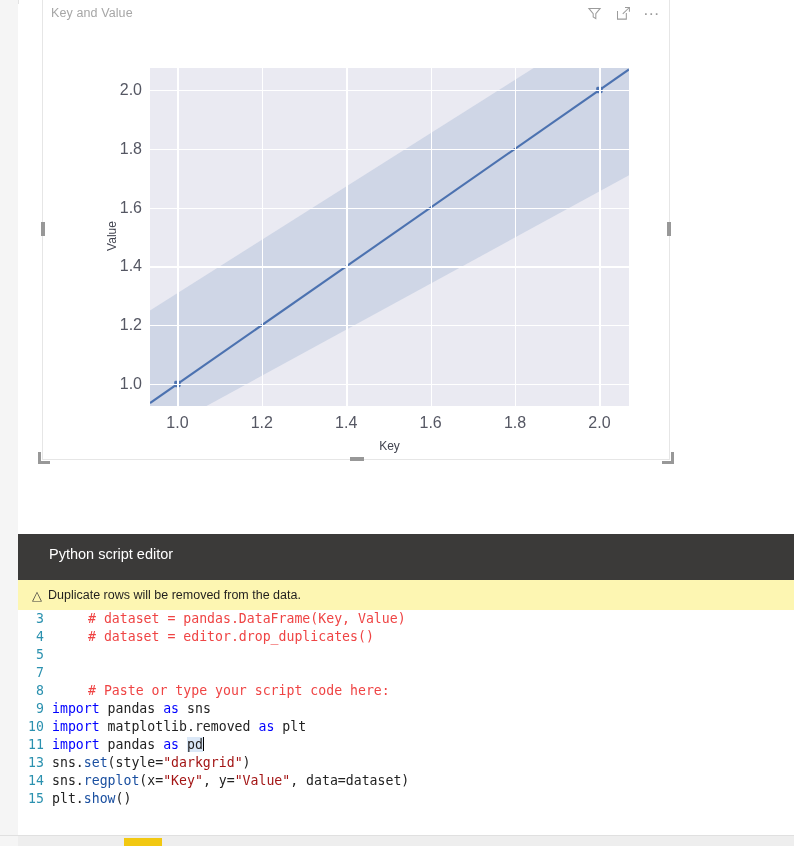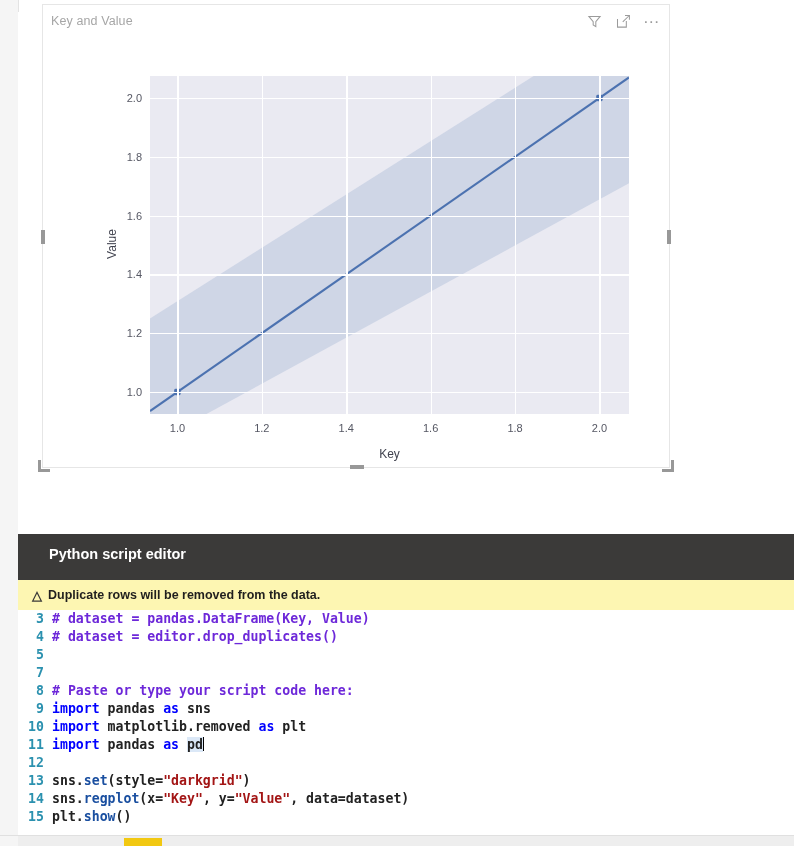--- a/index.html
+++ b/index.html
@@ -19,21 +19,21 @@
   
   .left-rail {
     position: absolute;
     left: 0; top: 0;
     width: 18px; height: 534px;
     background: #f5f5f5;
     border-right: 1px solid #e3e3e3;
   }
   .canvas-area {
     position: absolute;
-    left: 18px; top: 12px;
+    left: 18px; top: 4px;
     width: 776px; height: 534px;
     background: #ffffff;
   }
 
   
   .visual {
     position: absolute;
     left: 24px; top: -8px;
     width: 628px; height: 464px;
     background: #ffffff;
@@ -99,21 +99,21 @@
   }
   .gridline {
     position: absolute;
     background: #ffffff;
   }
   .gridline.v { width: 1.3px; top: 0; bottom: 0; }
   .gridline.h { height: 1.3px; left: 0; right: 0; }
 
   .xtick-label, .ytick-label {
     position: absolute;
-    font-size: 11px;
+    font-size: 16px;
     color: #555763;
     white-space: nowrap;
   }
   .xtick-label { transform: translateX(-50%); }
   .ytick-label { transform: translateY(-50%); text-align: right; }
 
   .axis-title {
     position: absolute;
     font-size: 12px;
     color: #41434f;
@@ -124,21 +124,20 @@
     transform: rotate(-90deg);
     transform-origin: 50% 50%;
   }
 
   
   .editor-panel {
     position: absolute;
     left: 0; top: 534px;
     width: 794px; height: 312px;
     background: #ffffff;
-    font-weight: bold;
   }
   .editor-header {
     position: absolute;
     left: 18px; top: 0;
     right: 0; height: 46px;
     background: #3b3a39;
   }
   .editor-header-gut {
     position: absolute;
     left: 0; top: 0;
@@ -203,21 +202,21 @@
     white-space: pre;
   }
   .ln {
     display: inline-block;
     width: 26px;
     text-align: right;
     color: #2b91af;
     margin-right: 8px;
     user-select: none;
   }
-  .tok-com { color: #6d28d9; }
+  .tok-com { color: #ef4444; margin-left: 36px; }
   .tok-kw  { color: #0000ff; }
   .tok-str { color: #a31515; }
   .tok-pln { color: #222222; }
   .tok-fn  { color: #1a4fa0; }
   .caret {
     display: inline-block;
     width: 1px;
     height: 14px;
     background: #000;
     vertical-align: -2px;
@@ -335,21 +334,20 @@
     <div class="code-gut"></div>
     <div class="code-area" id="code-area">
         <div class="code-line"><span class="ln">3</span><span class="tok-com"># dataset = pandas.DataFrame(Key, Value)</span></div>
         <div class="code-line"><span class="ln">4</span><span class="tok-com"># dataset = editor.drop_duplicates()</span></div>
         <div class="code-line"><span class="ln">5</span></div>
         <div class="code-line"><span class="ln">7</span></div>
         <div class="code-line"><span class="ln">8</span><span class="tok-com"># Paste or type your script code here:</span></div>
         <div class="code-line"><span class="ln">9</span><span class="tok-kw">import</span><span class="tok-pln"> pandas </span><span class="tok-kw">as</span><span class="tok-pln"> sns</span></div>
         <div class="code-line"><span class="ln">10</span><span class="tok-kw">import</span><span class="tok-pln"> matplotlib.removed </span><span class="tok-kw">as</span><span class="tok-pln"> plt</span></div>
         <div class="code-line"><span class="ln">11</span><span class="tok-kw">import</span><span class="tok-pln"> pandas </span><span class="tok-kw">as</span><span class="tok-pln"> </span><span class="tok-pln sel-word">pd</span><span class="caret"></span></div>
-        <div class="code-line"><span class="ln">12</span></div>
         <div class="code-line"><span class="ln">13</span><span class="tok-pln">sns.</span><span class="tok-fn">set</span><span class="tok-pln">(style=</span><span class="tok-str">"darkgrid"</span><span class="tok-pln">)</span></div>
         <div class="code-line"><span class="ln">14</span><span class="tok-pln">sns.</span><span class="tok-fn">regplot</span><span class="tok-pln">(x=</span><span class="tok-str">"Key"</span><span class="tok-pln">, y=</span><span class="tok-str">"Value"</span><span class="tok-pln">, data=dataset)</span></div>
         <div class="code-line"><span class="ln">15</span><span class="tok-pln">plt.</span><span class="tok-fn">show</span><span class="tok-pln">()</span></div>
       </div>
 
     <div class="bottom-strip"></div>
     <div class="bottom-strip-gut"></div>
     <div class="yellow-btn"></div>
   </div>
 </div>

